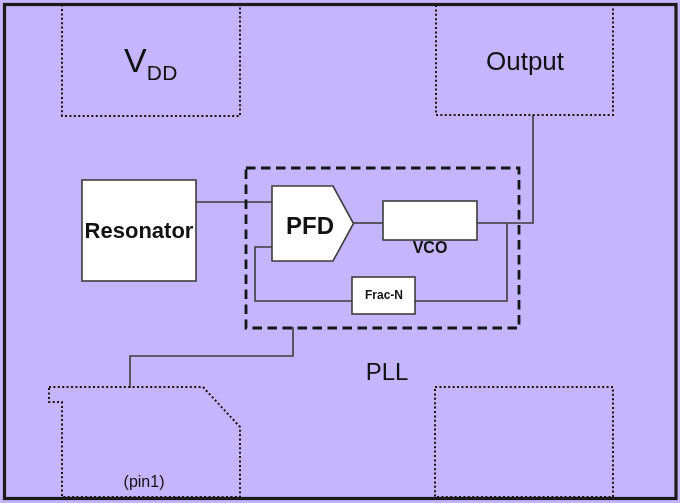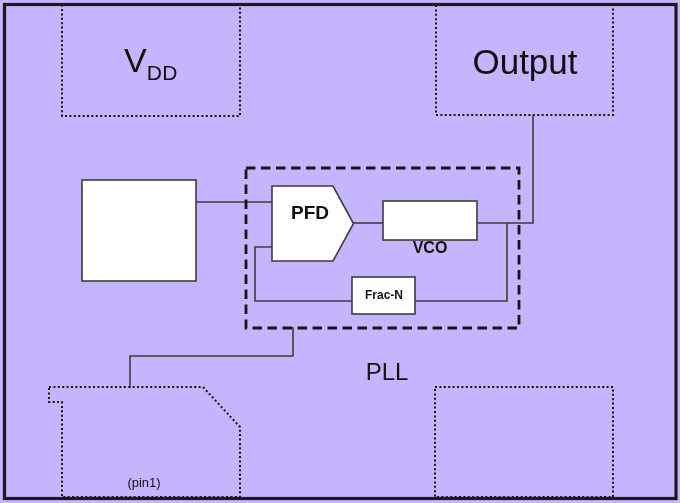--- a/index.html
+++ b/index.html
@@ -24,32 +24,32 @@
     display: block;
   }
   .label {
     position: absolute;
     transform: translate(-50%, -50%);
     white-space: nowrap;
     color: #111111;
     line-height: 1;
     text-align: center;
   }
-  .pad-label   { font-size: 35px; font-weight: 400; }
+  .pad-label   { font-size: 26px; font-weight: 400; }
   .block-label { font-weight: 700; }
   .lbl-vdd      { left: 151px; top: 60px;  font-size: 34px; font-weight: 400; }
   .lbl-vdd .sub { font-size: 21px; position: relative; top: 8px; letter-spacing: 0.5px; }
   .lbl-output   { left: 525px; top: 61px; }
   .lbl-resonator{ left: 139px; top: 231px; font-size: 22px; }
-  .lbl-pfd      { left: 310px; top: 212px; font-size: 19px; }
+  .lbl-pfd      { left: 310px; top: 226px; font-size: 24px; }
   .lbl-vco      { left: 430px; top: 215px; font-size: 16px; margin-top: 33px; }
   .lbl-fracn    { left: 384px; top: 295px; font-size: 12px; }
   .lbl-pll      { left: 387px; top: 344px; font-size: 24px; font-weight: 400; margin-top: 28px; }
   .lbl-standby  { left: 152px; top: 447px; }
-  .lbl-pin1     { left: 144px; top: 482px; font-size: 13px; font-weight: 400; }
+  .lbl-pin1     { left: 144px; top: 482px; font-size: 16px; font-weight: 400; }
   .lbl-gnd      { left: 524px; top: 446px; }
 
   .wire        { fill: none; stroke: #3d3d3d; stroke-width: 1.6px; }
   .solid-box   { fill: #ffffff; stroke: #3d3d3d; stroke-width: 1.6px; }
   .dashed-box  { fill: none; stroke: #161616; stroke-width: 2.8px; stroke-dasharray: 9.5 5.5; }
   .dotted-box  { fill: none; stroke: #161616; stroke-width: 2px; stroke-dasharray: 2 2.4; stroke-linecap: butt; }
   .page-border { fill: none; stroke: #1b1b1b; stroke-width: 3.2px; }
 </style>
 </head>
 <body>
@@ -76,20 +76,21 @@
     <rect class="dotted-box" x="435" y="387" width="178" height="110"></rect>
     <polygon class="dotted-box" points="49,387 203,387 240,427 240,497 62,497 62,402 49,402"></polygon>
 
     <rect class="page-border" x="4.5" y="4.5" width="671.5" height="494"></rect>
   </svg>
 
   <div class="label lbl-vdd"><span>V</span><span class="sub">DD</span></div>
 
   <div class="label pad-label lbl-output">Output</div>
 
+  <div class="label block-label lbl-resonator">Resonator</div>
 
   <div class="label block-label lbl-pfd">PFD</div>
 
   <div class="label block-label lbl-vco">VCO</div>
 
   <div class="label block-label lbl-fracn">Frac-N</div>
 
   <div class="label lbl-pll">PLL</div>
 
 

